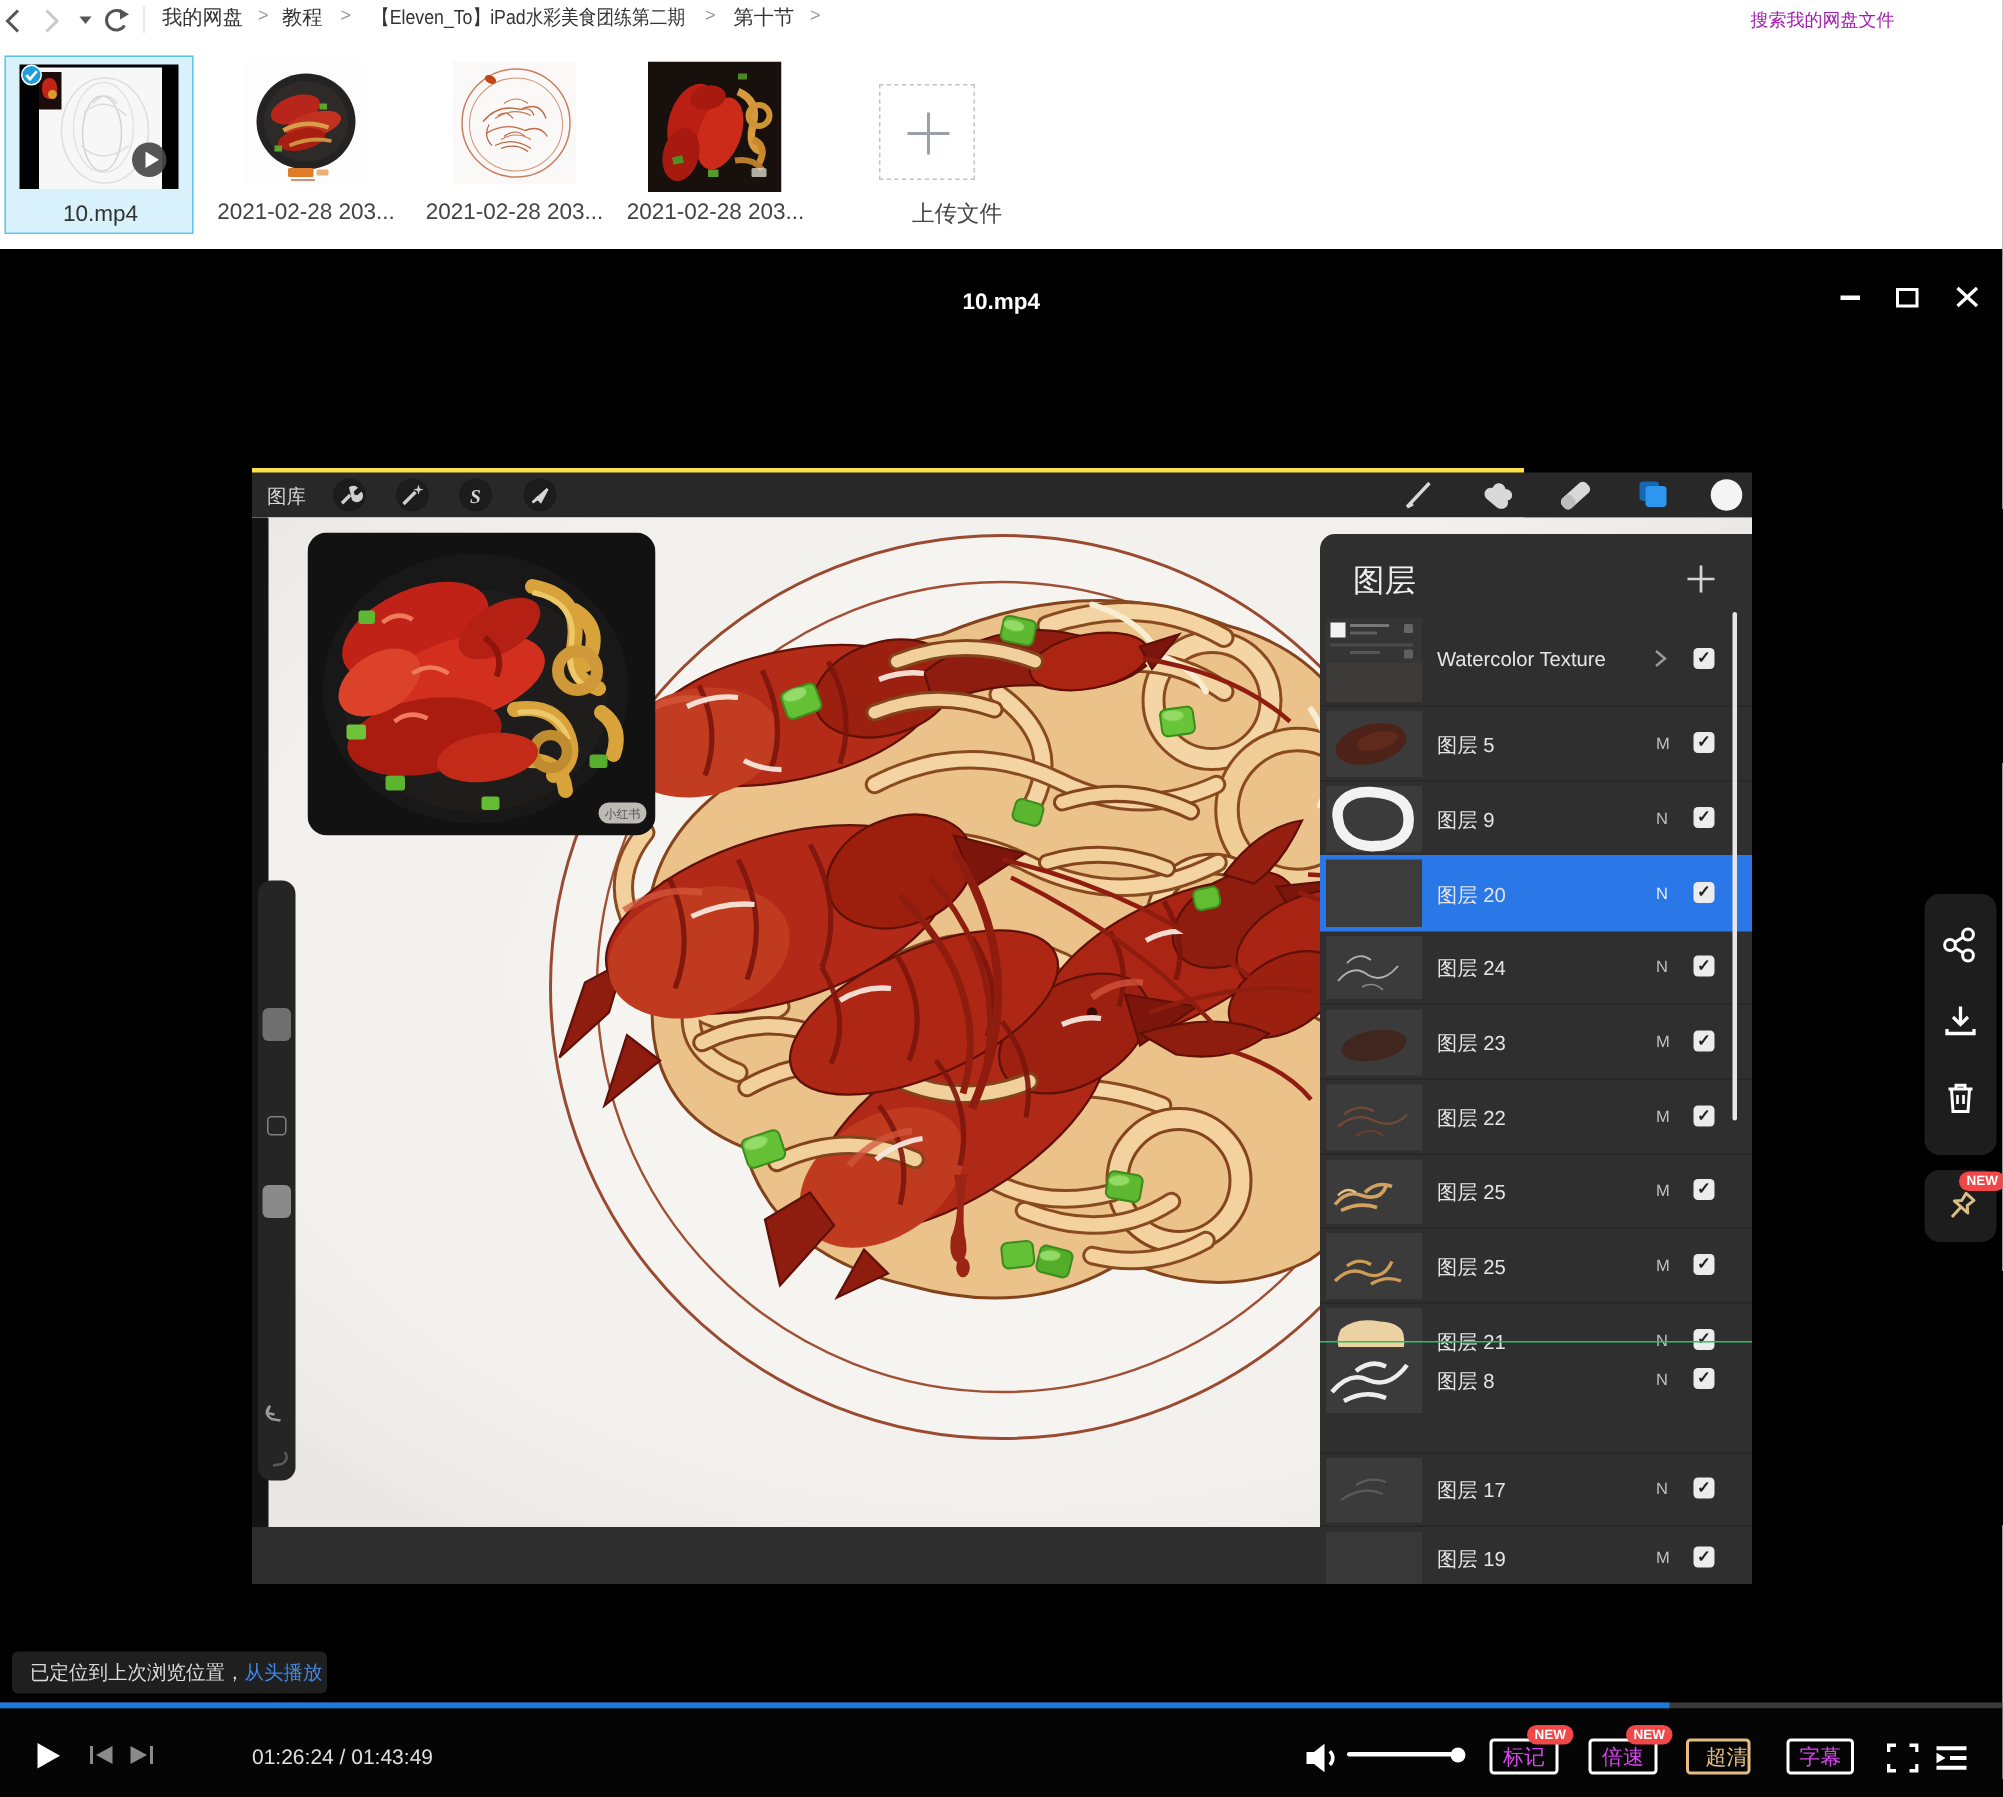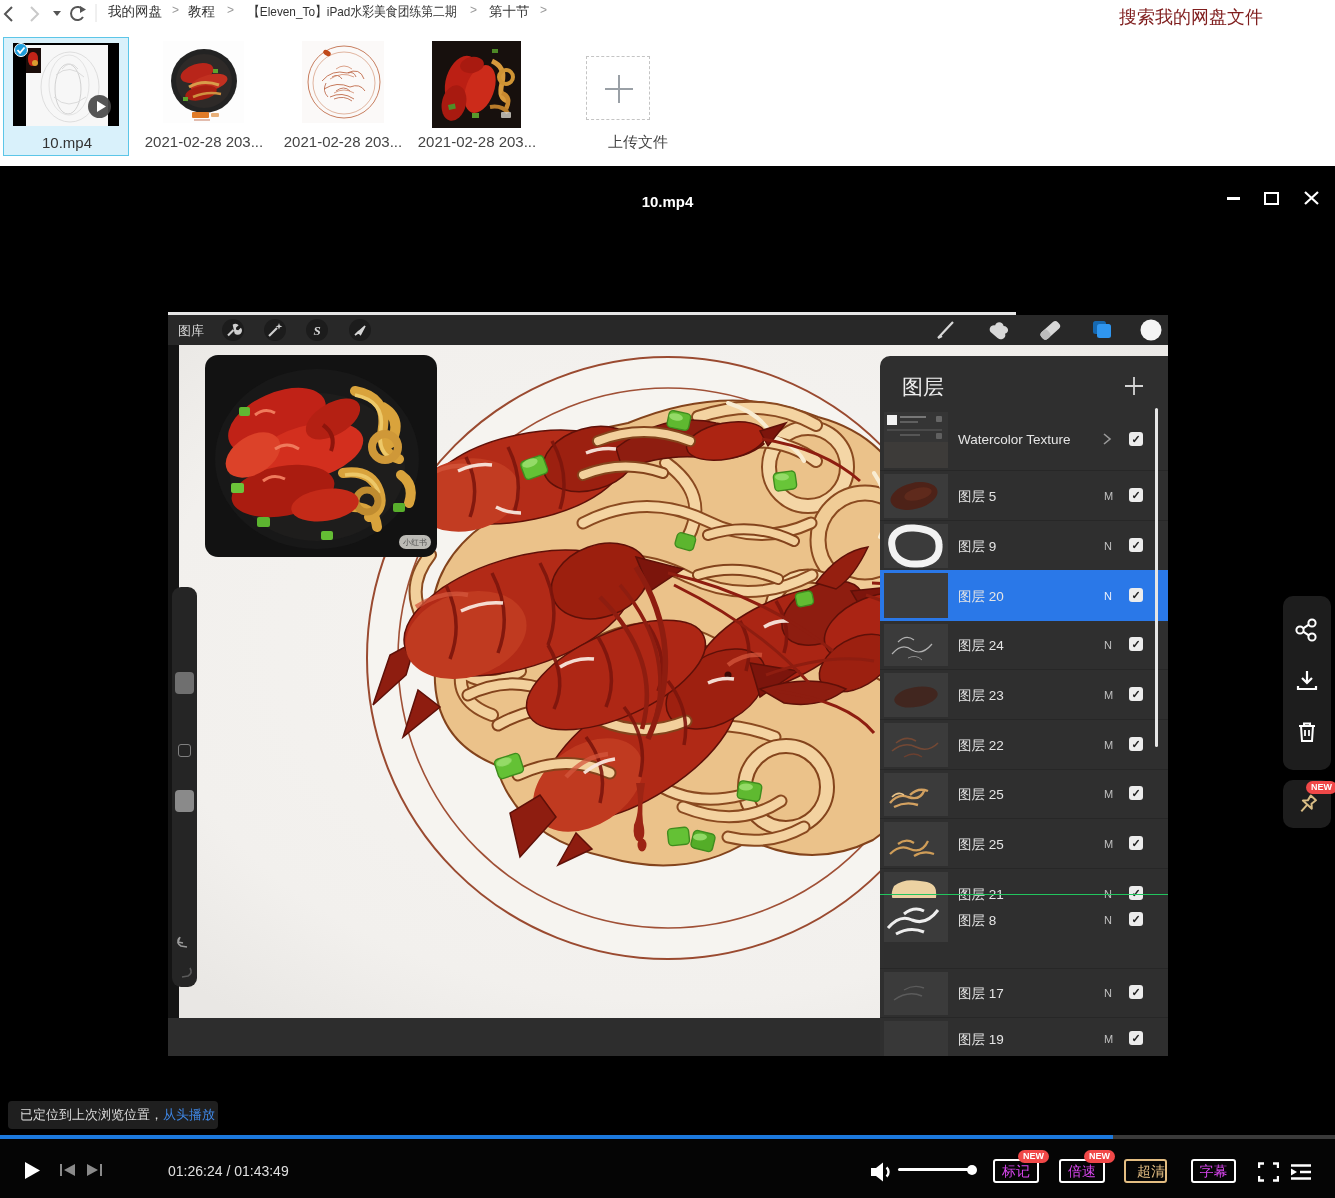--- a/index.html
+++ b/index.html
@@ -5,37 +5,37 @@
   * { margin:0; padding:0; box-sizing:border-box; }
   html,body { width:1335px; height:1198px; overflow:hidden; background:#fff;
     font-family:"Liberation Sans", sans-serif; }
   .abs { position:absolute; }
   #page { position:relative; width:1335px; height:1198px; }
 
   
   #topbar { position:absolute; left:0; top:0; width:1335px; height:28px; background:#fff; }
   #topbar .bc { position:absolute; top:3px; font-size:13.5px; color:#333; }
   #topbar .sep { color:#999; font-size:12px; }
-  #search { position:absolute; right:72px; top:5px; font-size:18px; color:#7f1d1d; }
+  #search { position:absolute; right:72px; top:5px; font-size:12px; color:#a21caf; }
 
   
   .thumblabel { position:absolute; font-size:15px; color:#444; text-align:center; }
 
   
   #card1 { position:absolute; left:3px; top:37px; width:126px; height:119px;
     background:#d9f1fb; border:1px solid #5cc6e8; }
 
   
   #player { position:absolute; left:0; top:166px; width:1335px; height:1032px; background:#000; }
   #ptitle { position:absolute; left:0; top:27px; width:100%; text-align:center;
     color:#fff; font-size:15px; font-weight:bold; }
   .winbtn { position:absolute; }
 
   
-  #video { position:absolute; left:168px; top:146px; width:848px; height:744px; background:#e5e5e5; }
+  #video { position:absolute; left:168px; top:146px; width:848px; height:744px; background:#fde047; }
   #ptoolbar { position:absolute; left:0; top:3px; width:1000px; height:30px; background:#282828; }
   #canvas { position:absolute; left:10px; top:33px; width:990px; height:673px; background:#f3f2ef; }
   #greystrip { position:absolute; left:0; top:706px; width:1000px; height:38px; background:#2d2d2d; }
 
   
   #layers { position:absolute; left:712px; top:44px; width:288px; height:700px;
     background:#2f2f2f; border-top-left-radius:10px; }
   .lrow { position:absolute; left:0; width:288px;padding-left:48px; }
   .lthumb { position:absolute; left:4px; background:#3b3b3b; overflow:hidden; }
   .lname { position:absolute; left:78px; color:#e5e5e5; font-size:13.5px; }

